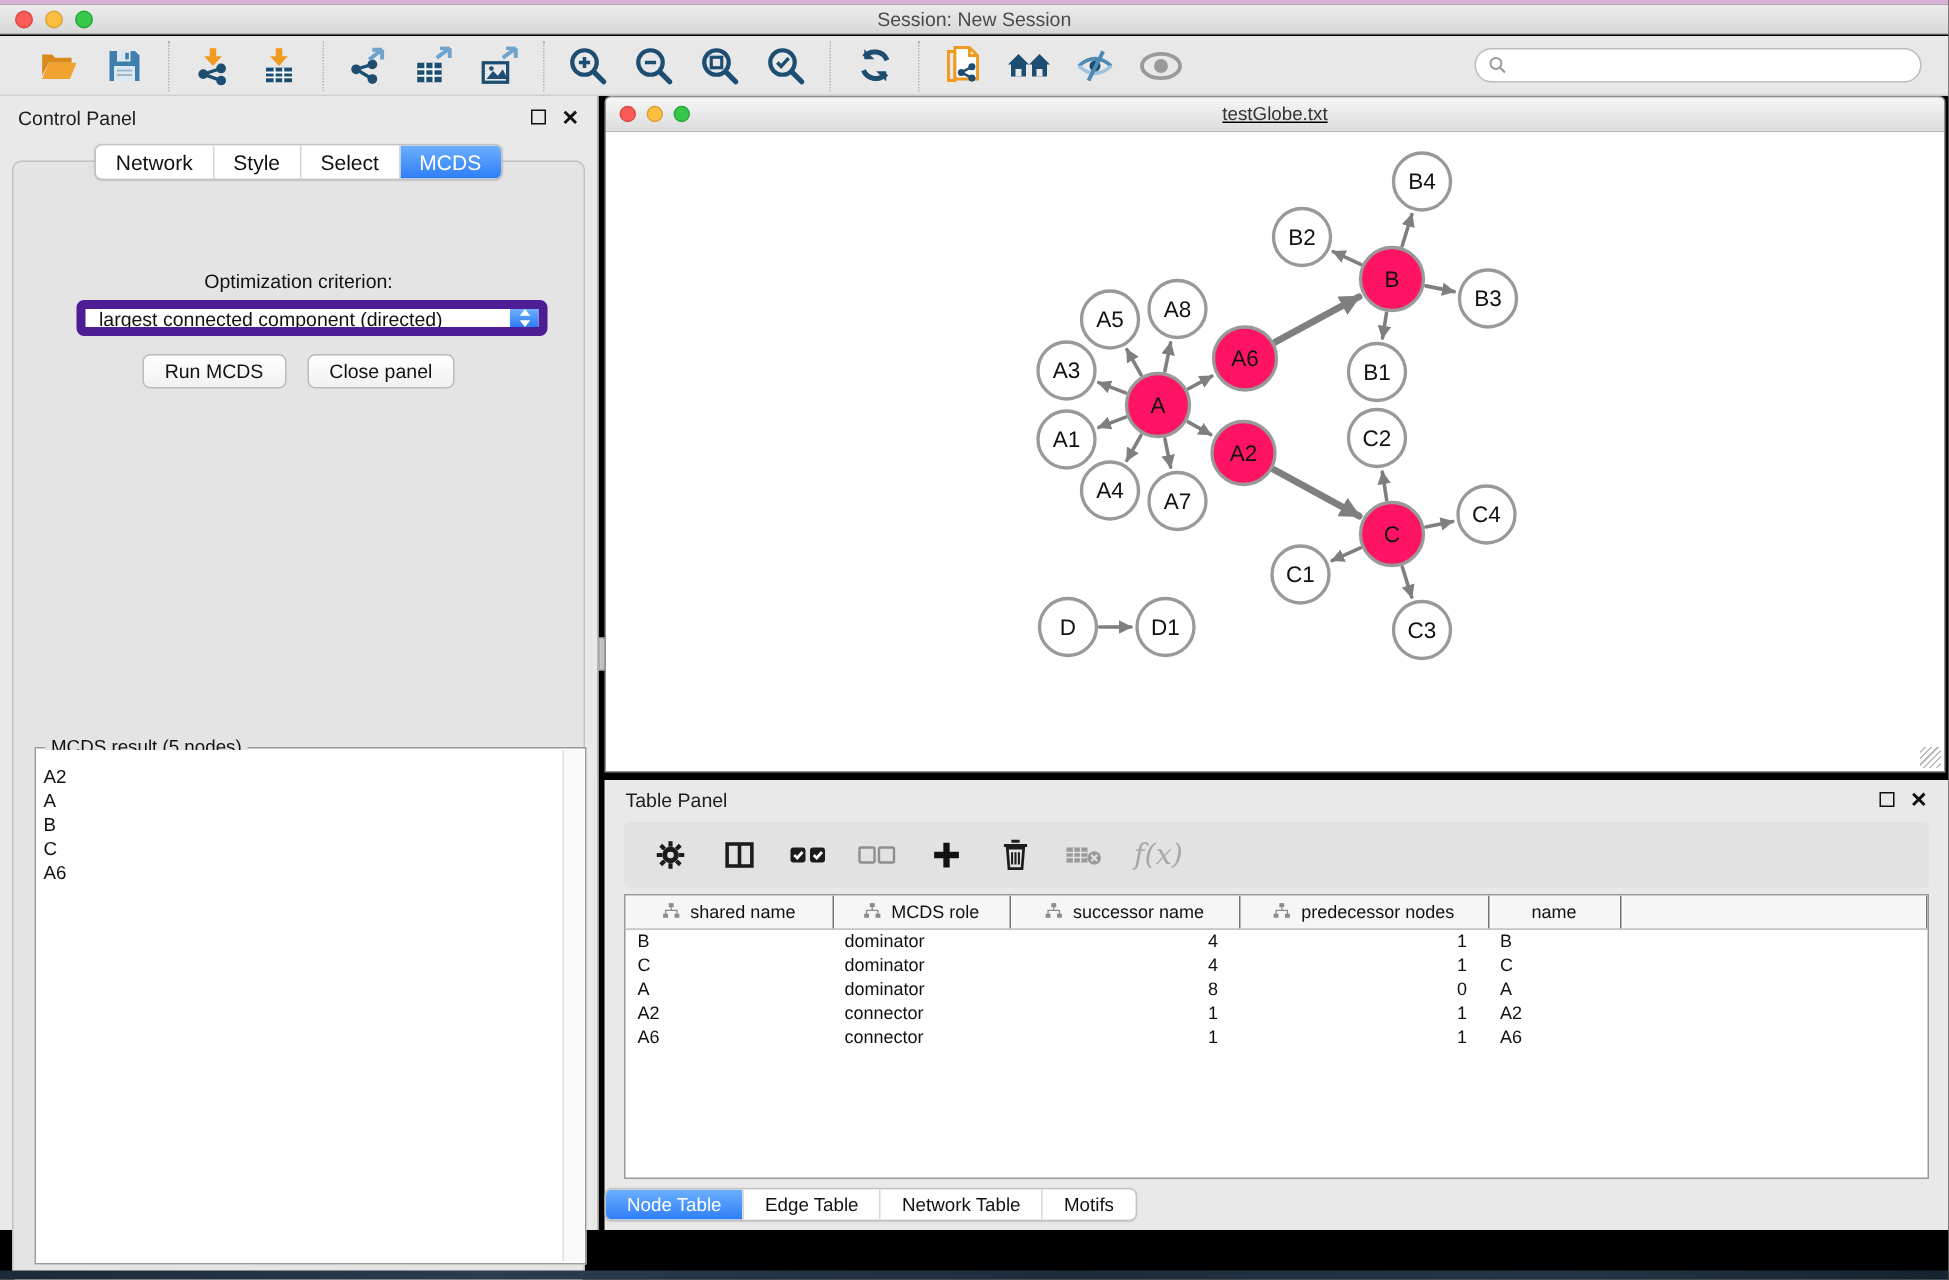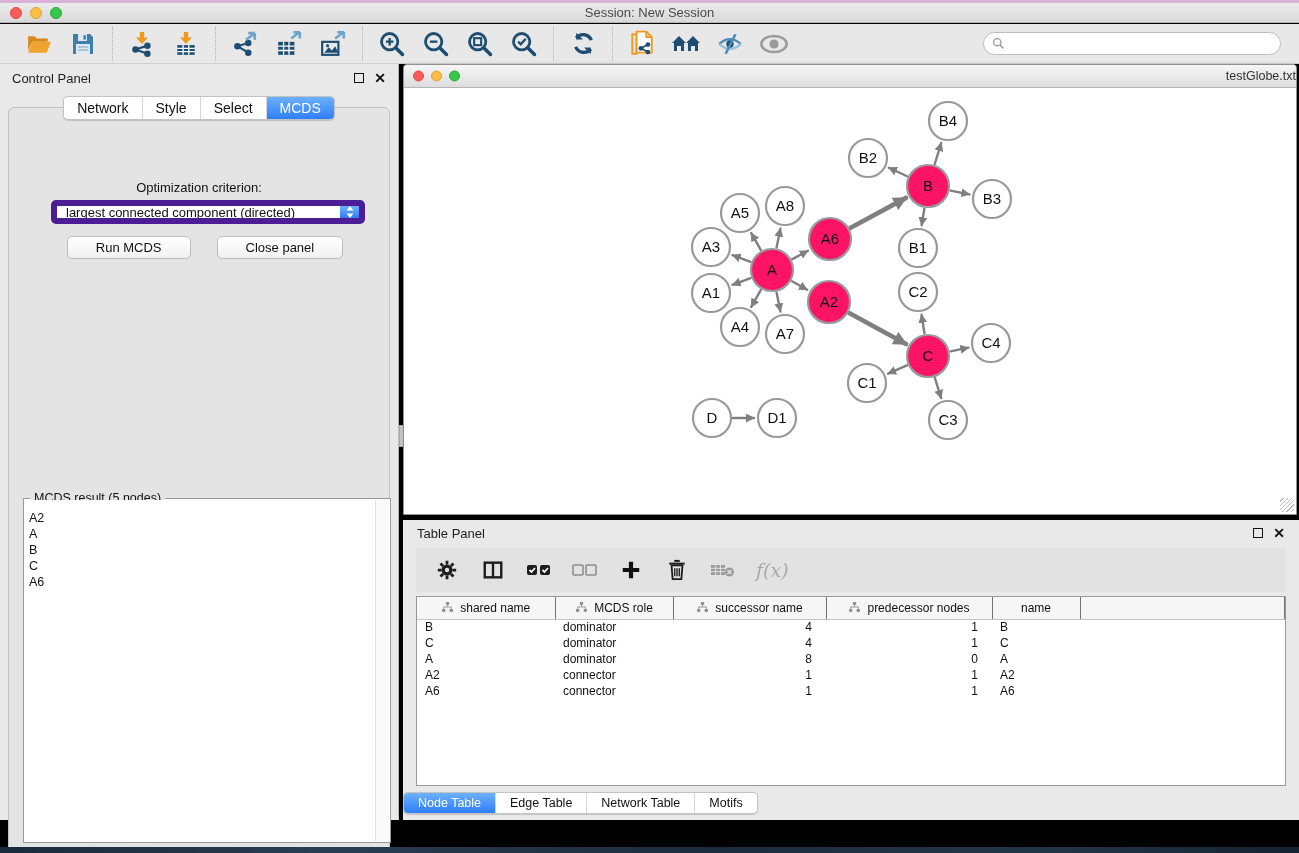--- a/index.html
+++ b/index.html
@@ -44,33 +44,33 @@
   .seg .s { padding:3px 13px; font-size:14px; color:#111; border-left:1px solid #d6d6d6; cursor:pointer; background:#fff; white-space:nowrap; }
   .seg .s:first-child { border-left:none; }
   .seg .s.active { background:linear-gradient(#6cb0fe,#2e7ef8); color:#fff; }
   .cp-tabs { position:absolute; top:32px; left:0; width:100%; display:flex; justify-content:center; z-index:3; }
   .opt-label { position:absolute; top:72px; left:0; width:100%; text-align:center; font-size:13px; color:#111; }
   .combo { position:absolute; top:92px; left:42px; width:314px; height:24px; background:#fff;
     border:6px solid #4c1d95; border-radius:5px; display:flex; align-items:center; overflow:hidden; cursor:pointer; }
   .combo .val { flex:1; font-size:13px; color:#111; padding:0 9px; white-space:nowrap; }
   .combo .step { width:19px; height:100%; background:linear-gradient(#6db1fc,#2e7cf6); display:flex; align-items:center; justify-content:center; }
   .btn { background:linear-gradient(#ffffff,#f1f1f1); border:1px solid #bcbcbc; border-radius:5px;
-    padding:3px 28px; font-size:13px; color:#111; cursor:pointer; font-family:"Liberation Sans",sans-serif;margin-left:12px; }
+    padding:3px 14px; font-size:13px; color:#111; cursor:pointer; font-family:"Liberation Sans",sans-serif; }
   .cp-buttons { position:absolute; top:128px; left:0; width:100%; display:flex; justify-content:center; gap:14px; }
   .result-group { position:absolute; left:14px; top:390px; width:368px; height:345px; border:1px solid #9a9a9a; background:#fff; }
   .result-legend { position:absolute; left:6px; top:-8px; background:#e4e4e4; padding:0 4px; font-size:12.5px; color:#111; }
   .result-list { position:absolute; inset:1px 15px 1px 1px; background:#fff; overflow:hidden; padding:10px 4px 2px 4px; }
   .result-item { font-size:12.5px; color:#111; line-height:16px; cursor:default; }
   .result-scroll { position:absolute; top:1px; right:1px; bottom:1px; width:14px; background:#fafafa; border-left:1px solid #e0e0e0; }
 
   
   .net-window { position:absolute; left:403px; top:64px; width:894px; height:451px;
     border:1px solid #8f8f8f; border-radius:4px 4px 0 0; box-shadow:0 2px 6px rgba(0,0,0,.18); background:#fff; }
   .net-titlebar { height:23px; background:linear-gradient(#f6f6f6,#dddddd); border-bottom:1px solid #b5b5b5;
-    border-radius:4px 4px 0 0; display:flex; align-items:center; justify-content:flex-end; position:relative; }
+    border-radius:4px 4px 0 0; display:flex; align-items:center; justify-content:center; position:relative;text-decoration:underline; }
   .net-titlebar .title { font-size:12.5px; color:#333; }
   .net-lights { position:absolute; left:9px; top:50%; transform:translateY(-50%); display:flex; gap:7px; }
   .net-lights .light { width:11px; height:11px; }
   .net-canvas { position:relative; width:892px; height:426px; background:#fff; overflow:hidden; }
   .node-label { font-family:"Liberation Sans",sans-serif; font-size:15px; fill:#111; text-anchor:middle; pointer-events:none; }
   .resize-grip { position:absolute; right:2px; bottom:2px; width:14px; height:14px;
     background:repeating-linear-gradient(135deg, transparent, transparent 2px, #aaa 2px, #aaa 3px); opacity:.8; }
   .divider-handle { position:absolute; left:399px; top:425px; width:5px; height:22px; background:#cfcfcf; border:1px solid #b0b0b0; }
 
   

